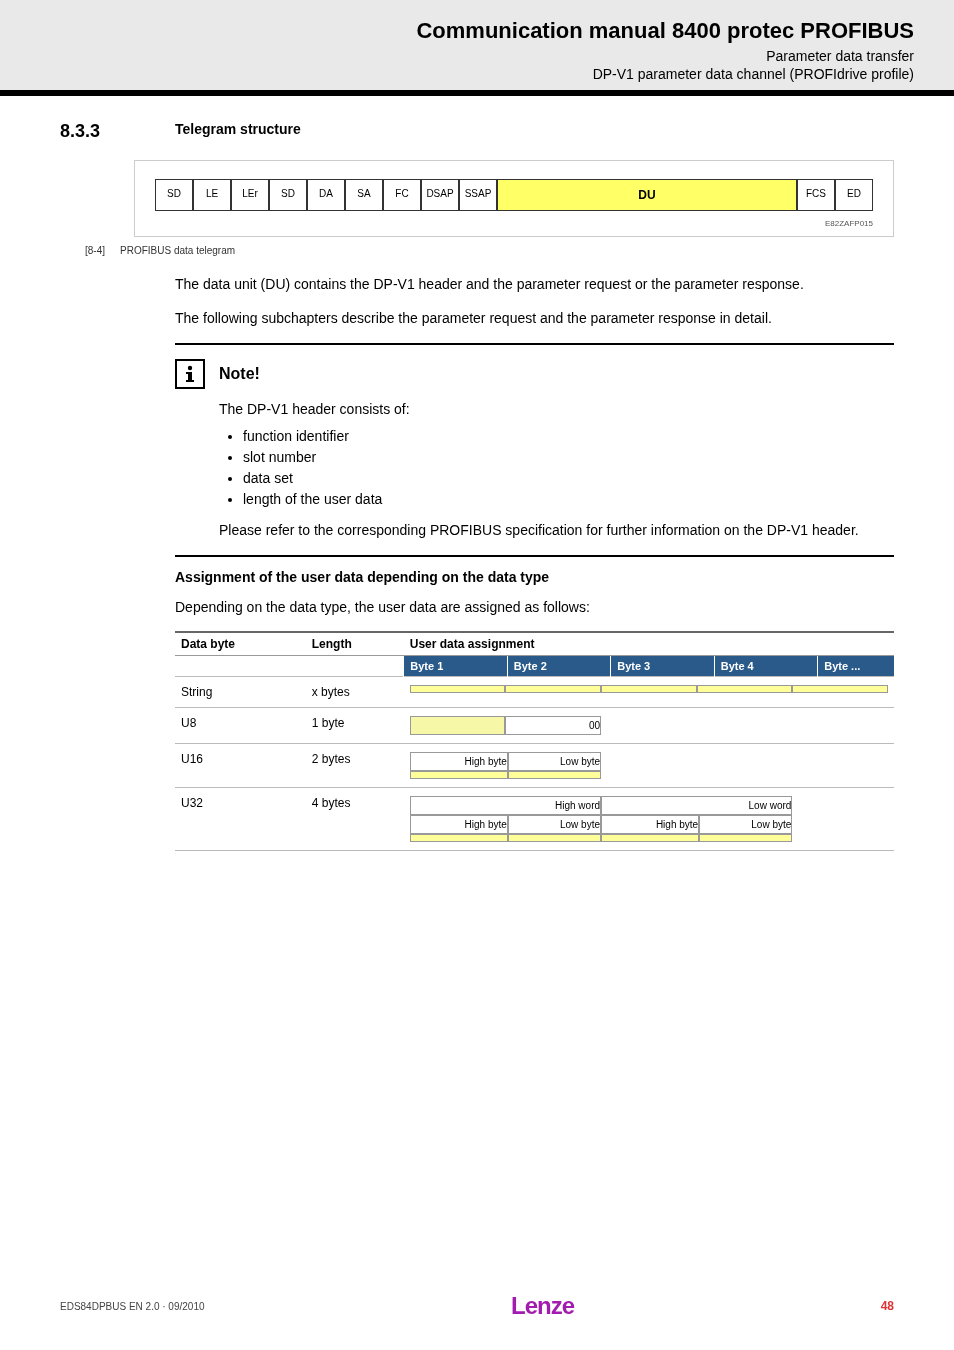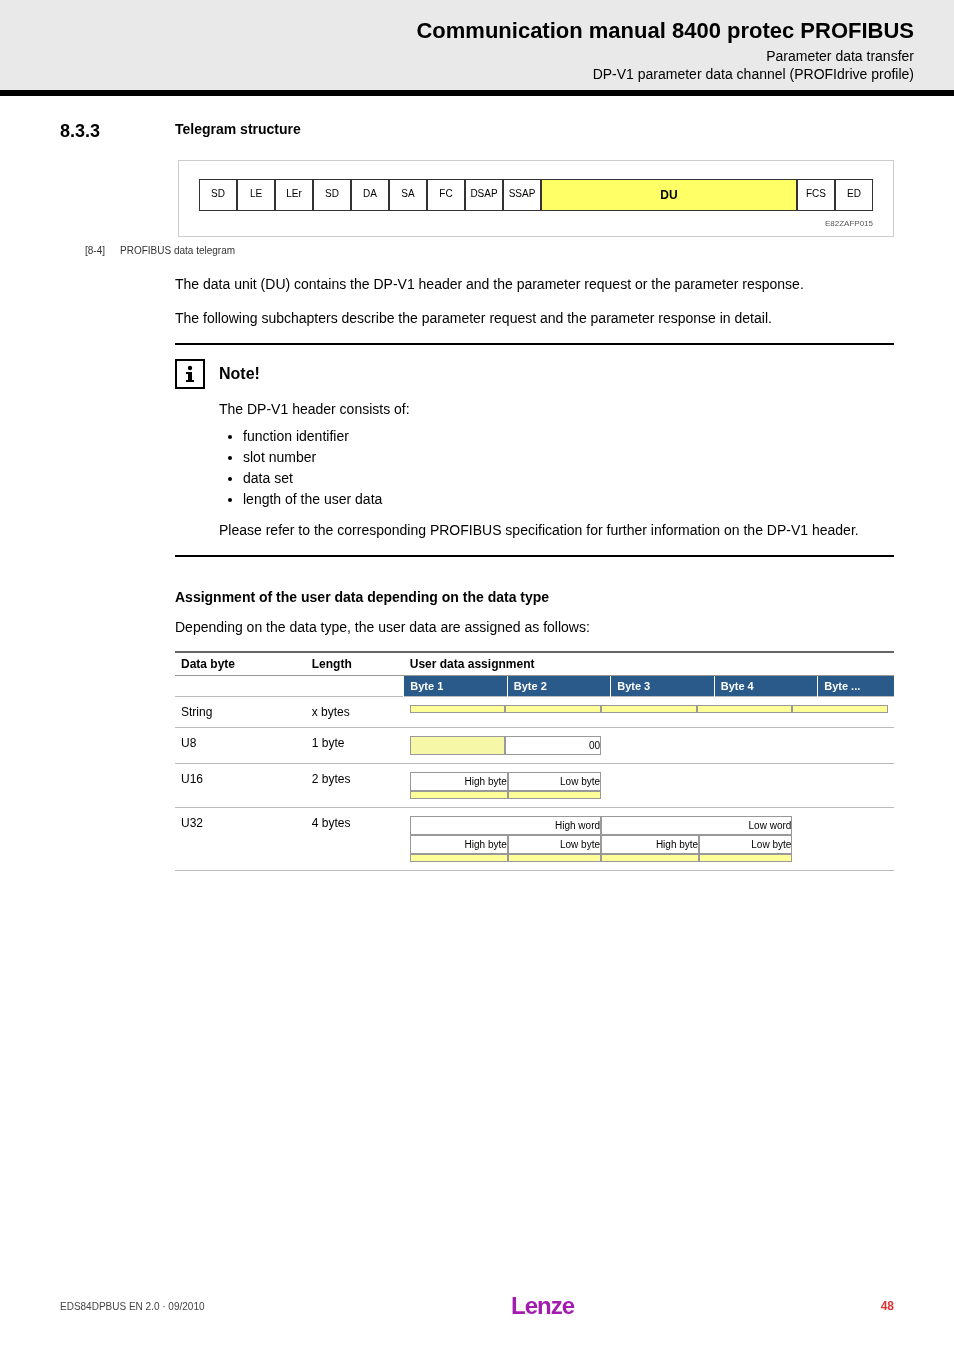--- a/index.html
+++ b/index.html
@@ -44,21 +44,21 @@
     font-weight: bold;
     width: 115px;
   }
   .section-title {
     font-size: 14px;
     font-weight: bold;
   }
   .telegram-box {
     border: 1px solid #ccc;
     padding: 18px 20px 8px 20px;
-    margin-left: 118px;
+    margin-left: 74px;
     margin-bottom: 8px;
   }
   .telegram-row {
     display: flex;
     margin-bottom: 8px;
   }
   .tg-cell {
     border: 1px solid #333;
     font-size: 10px;
     text-align: center;
@@ -90,21 +90,21 @@
     font-size: 14px;
     line-height: 1.45;
     margin-bottom: 14px;
   }
   .note-box {
     margin-left: 115px;
     border: 2px solid #000;
     border-left: none;
     border-right: none;
     padding: 14px 10px 14px 0;
-    margin-bottom: 32px;
+    margin-bottom: 12px;
   }
   .note-header {
     display: flex;
     align-items: center;
     margin-bottom: 10px;
   }
   .note-icon {
     width: 30px;
     height: 30px;
     border: 2px solid #000;

